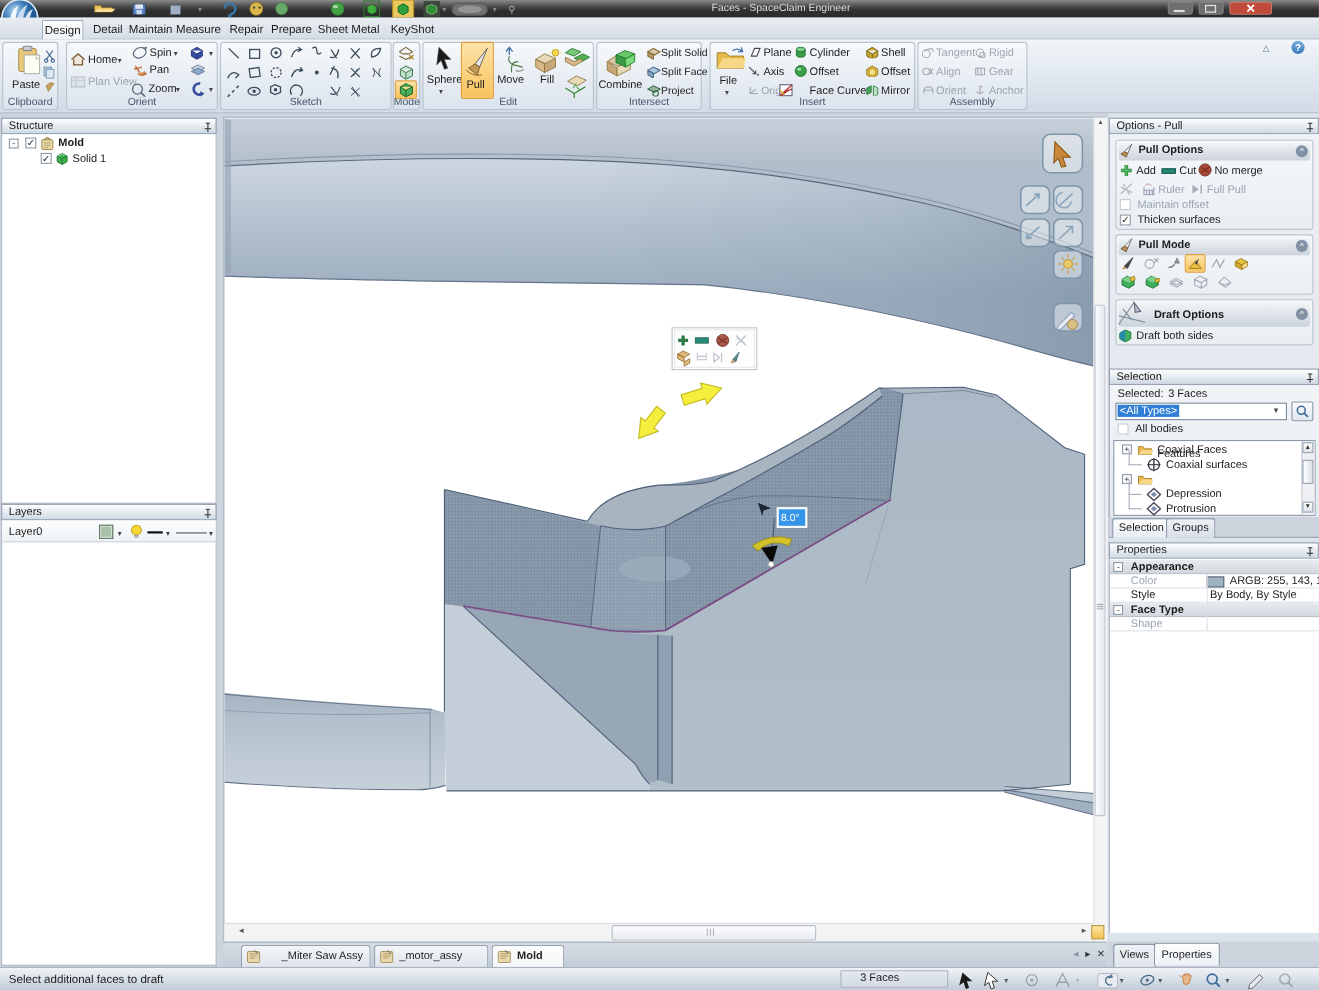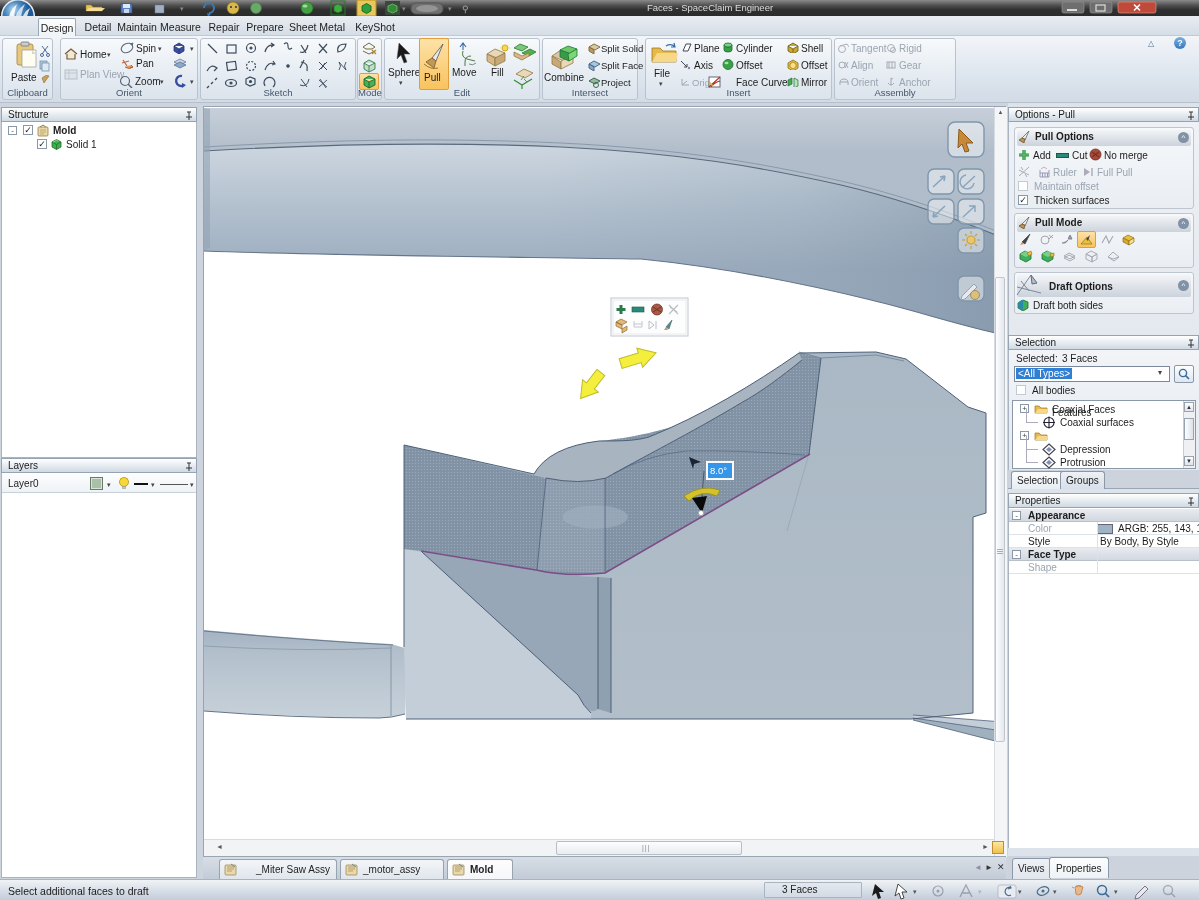--- a/index.html
+++ b/index.html
@@ -347,21 +347,21 @@
         <path d="M1,4 l5,-3 5,3 0,5 -5,3 -5,-3 z" fill="#e8c040" stroke="#8a6a10" stroke-width="0.8"></path>
         <path d="M3,5 l3,-2 3,2 0,3 -3,2 -3,-2 z" fill="#f8e088" stroke="#8a6a10" stroke-width="0.6"></path>
       </svg>
     <div class="rlbl" style="left:801px;top:24px;">Offset</div>
     <svg class="abs" style="left:787px;top:40px" width="12" height="11">
         <path d="M1,4 l4,-2 0,6 -4,2 z" fill="#48a858" stroke="#1a702a" stroke-width="0.7"></path>
         <path d="M7,2 l4,2 0,6 -4,2 z" fill="#b8e0c0" stroke="#1a702a" stroke-width="0.7"></path>
       </svg>
     <div class="rlbl" style="left:801px;top:41px;">Mirror</div>
 
-    <div class="rgroup" style="left:834px;width:122px;">
+    <div class="rgroup" style="left:834px;width:100px;">
         <div class="rglabel">Assembly</div>
       </div>
     <svg class="abs" style="left:838px;top:7px" width="11" height="10" opacity="0.45">
         <circle cx="4" cy="6" r="3.5" fill="none" stroke="#556"></circle>
         <path d="M2,3 l7,-2 2,3" fill="none" stroke="#556"></path>
       </svg>
     <div class="rlbl gray" style="left:851px;top:7px;">Tangent</div>
     <svg class="abs" style="left:838px;top:24px" width="11" height="10" opacity="0.45">
         <circle cx="4" cy="5" r="3" fill="none" stroke="#556"></circle>
         <path d="M7,2 l3,6 m-3,0 l3,-6" stroke="#556"></path>

